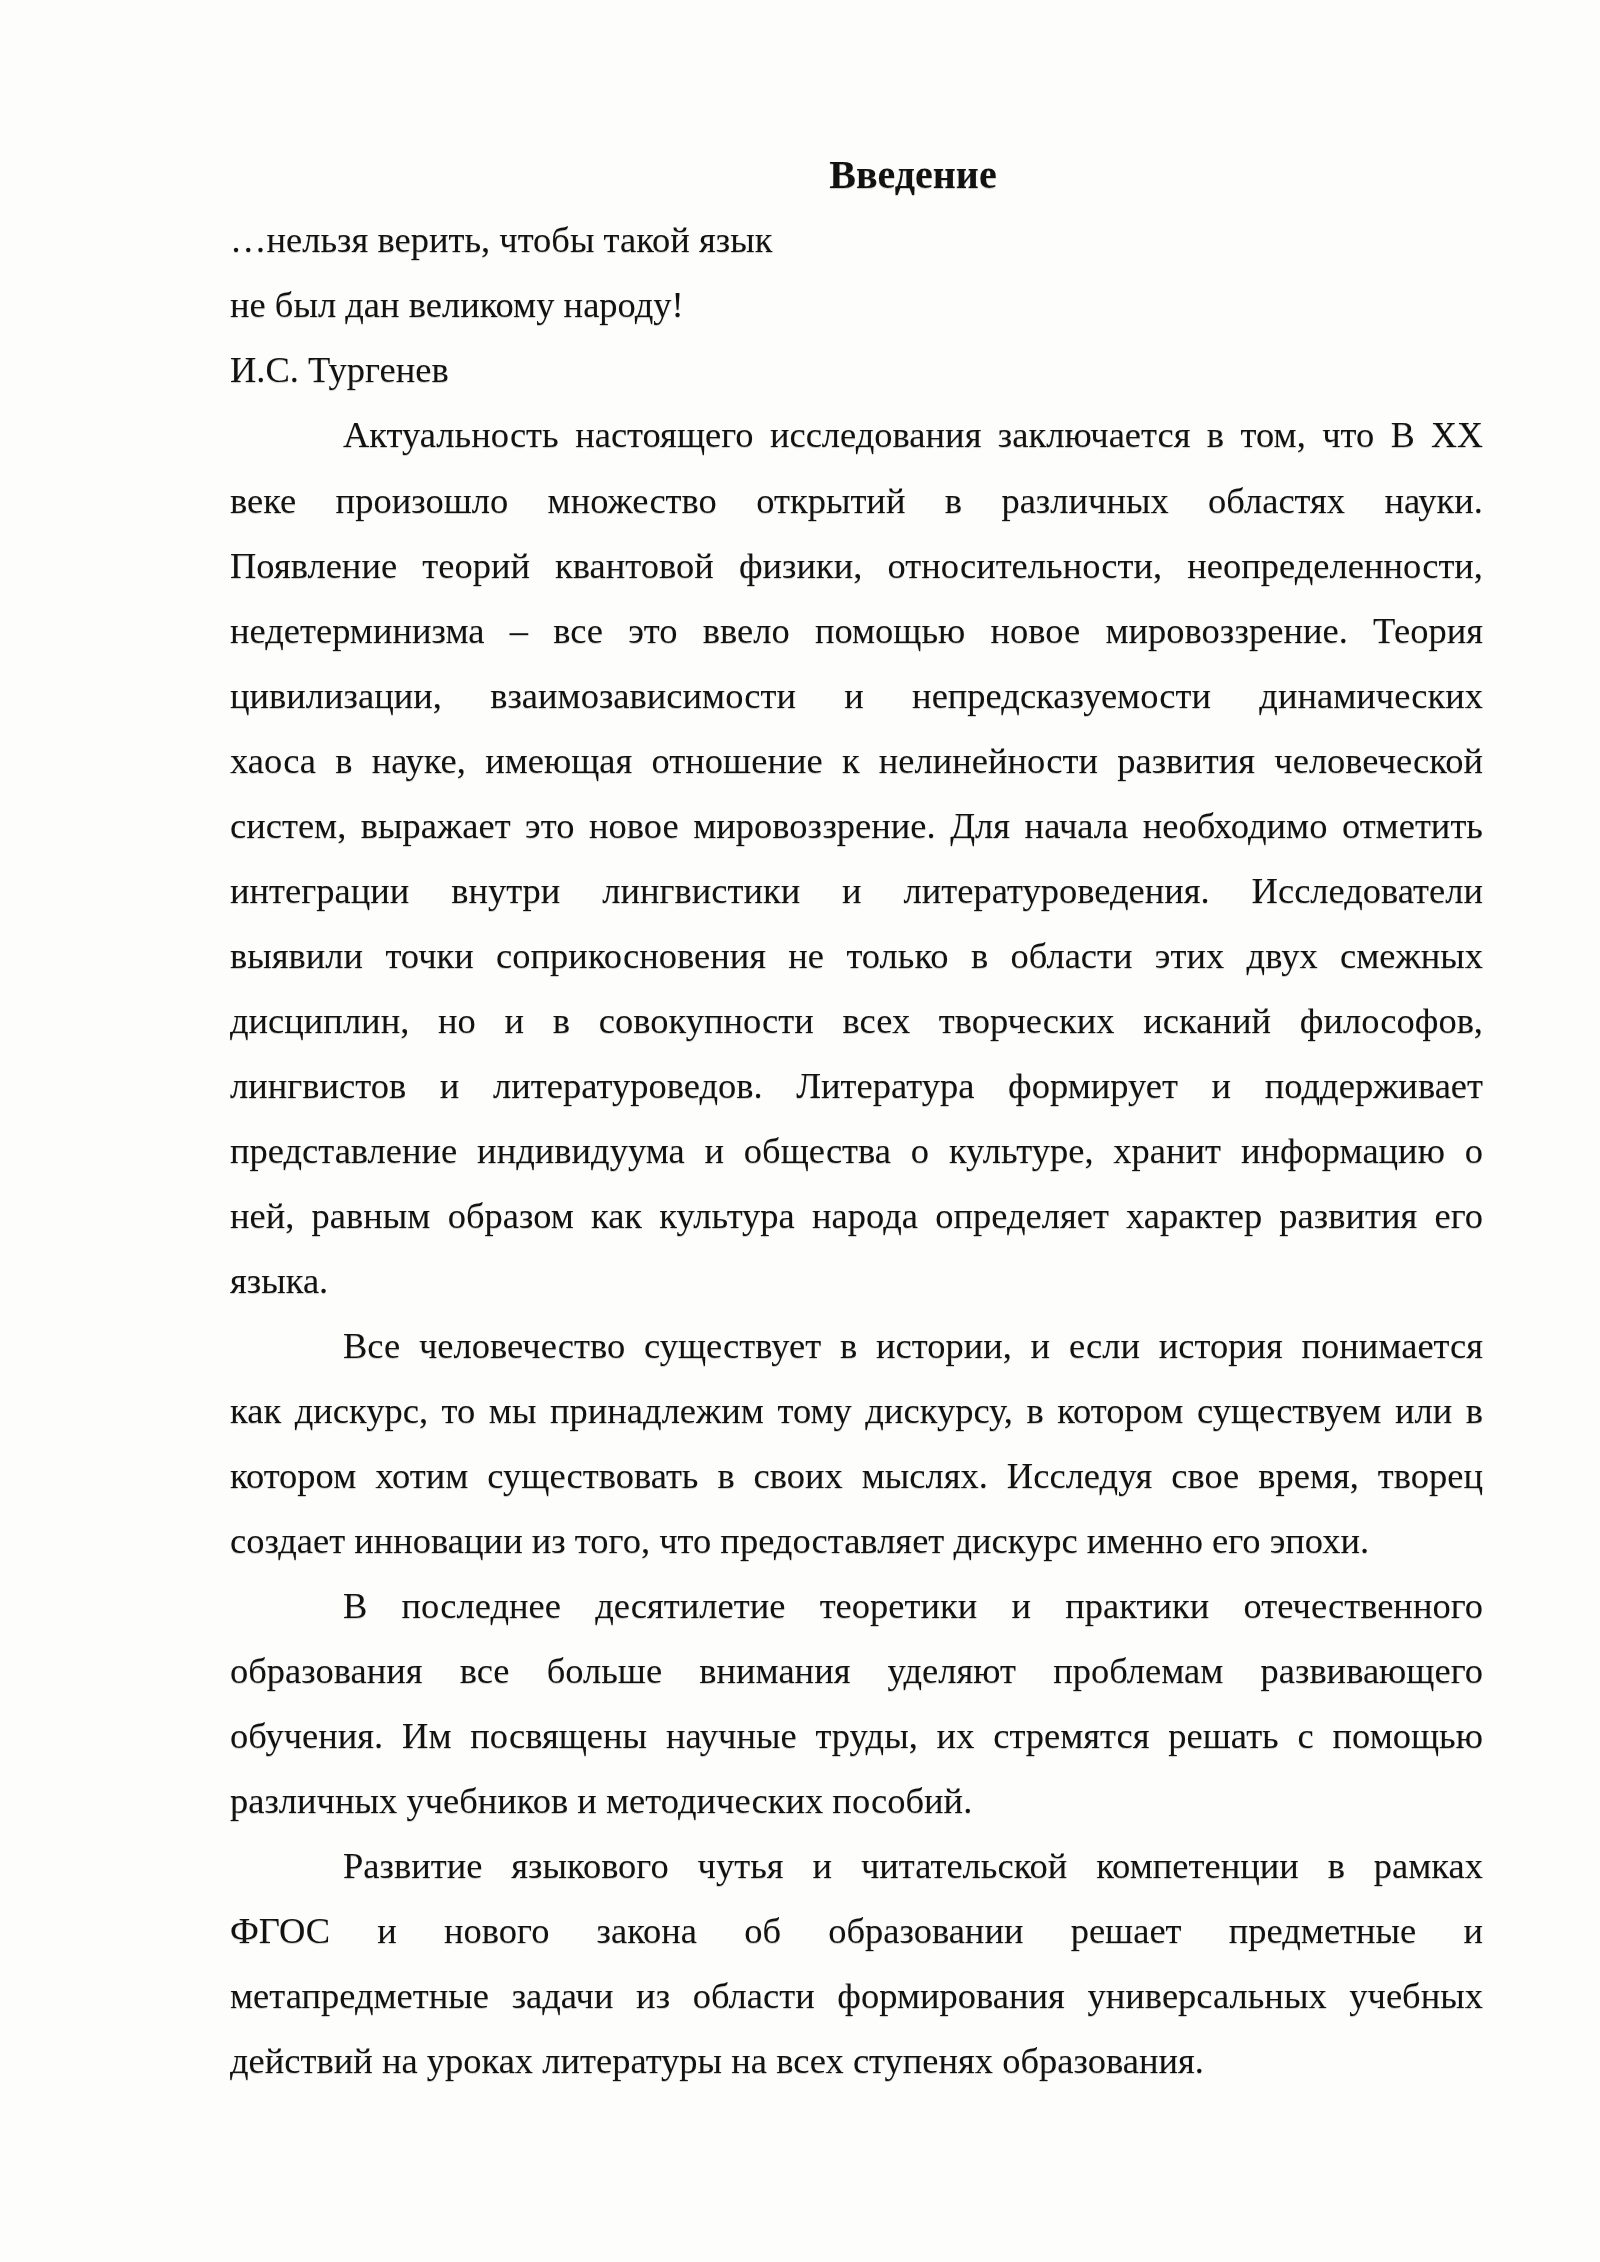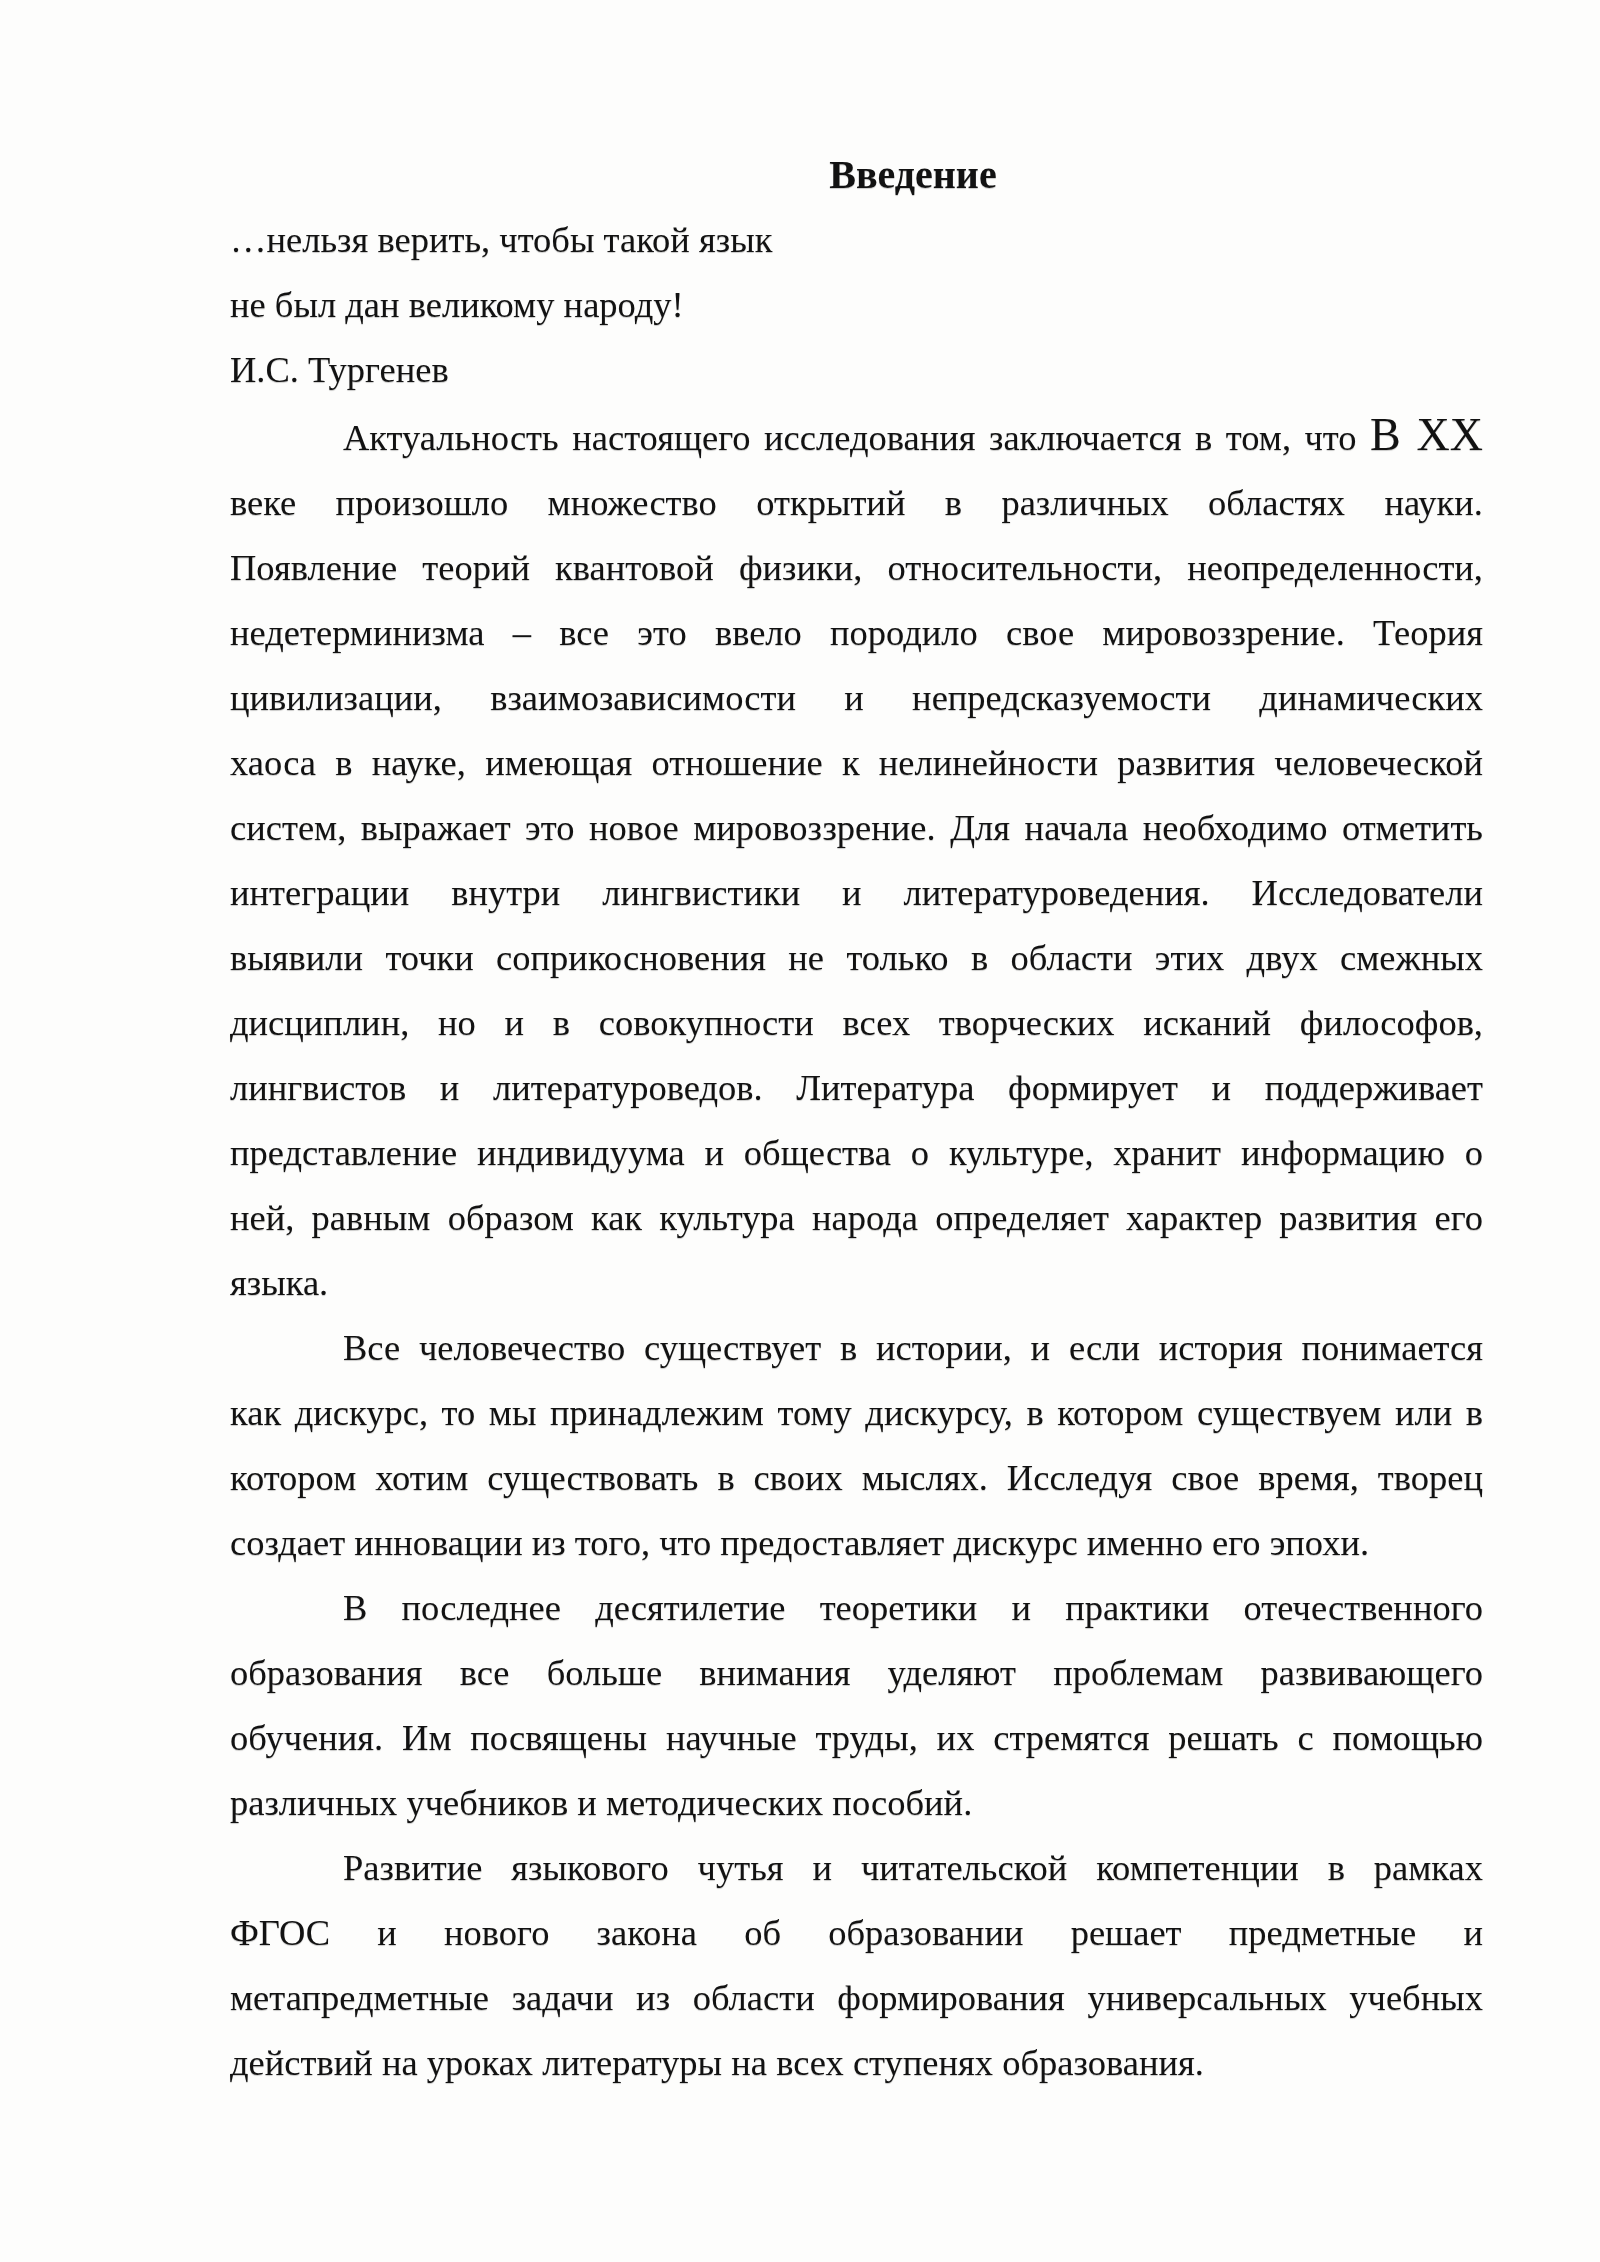--- a/index.html
+++ b/index.html
@@ -42,21 +42,21 @@
     text-align-last: justify;
     white-space: normal;
   }
   .line.para-first {
     text-indent: 113px;
   }
   .line.para-last {
     text-align-last: left;
   }
   .run-large {
-    font-size: 46px;
+    font-size: 36px;
     line-height: 65px;
   }
 </style>
 </head>
 <body>
 
 <div class="page">
   <h1 class="title">Введение</h1>
 
   <div>
@@ -64,21 +64,21 @@
       <div class="epigraph-line">не был дан великому народу!</div>
     </div>
 
   <div class="attribution">И.С. Тургенев</div>
 
   <div>
       <div class="paragraph">
         <div class="line para-first"><span class="run">Актуальность настоящего исследования заключается в том, что </span><span class="run-large">В ХХ</span></div>
         <div class="line">веке произошло множество открытий в различных областях науки.</div>
         <div class="line">Появление теорий квантовой физики, относительности, неопределенности,</div>
-        <div class="line">недетерминизма – все это ввело породило свое мировоззрение. Теория</div>
+        <div class="line">недетерминизма – все это ввело помощью новое мировоззрение. Теория</div>
         <div class="line">цивилизации, взаимозависимости и непредсказуемости динамических</div>
         <div class="line">хаоса в науке, имеющая отношение к нелинейности развития человеческой</div>
         <div class="line">систем, выражает это новое мировоззрение. Для начала необходимо отметить</div>
         <div class="line">интеграции внутри лингвистики и литературоведения. Исследователи</div>
         <div class="line">выявили точки соприкосновения не только в области этих двух смежных</div>
         <div class="line">дисциплин, но и в совокупности всех творческих исканий философов,</div>
         <div class="line">лингвистов и литературоведов. Литература формирует и поддерживает</div>
         <div class="line">представление индивидуума и общества о культуре, хранит информацию о</div>
         <div class="line">ней, равным образом как культура народа определяет характер развития его</div>
         <div class="line para-last">языка.</div>

